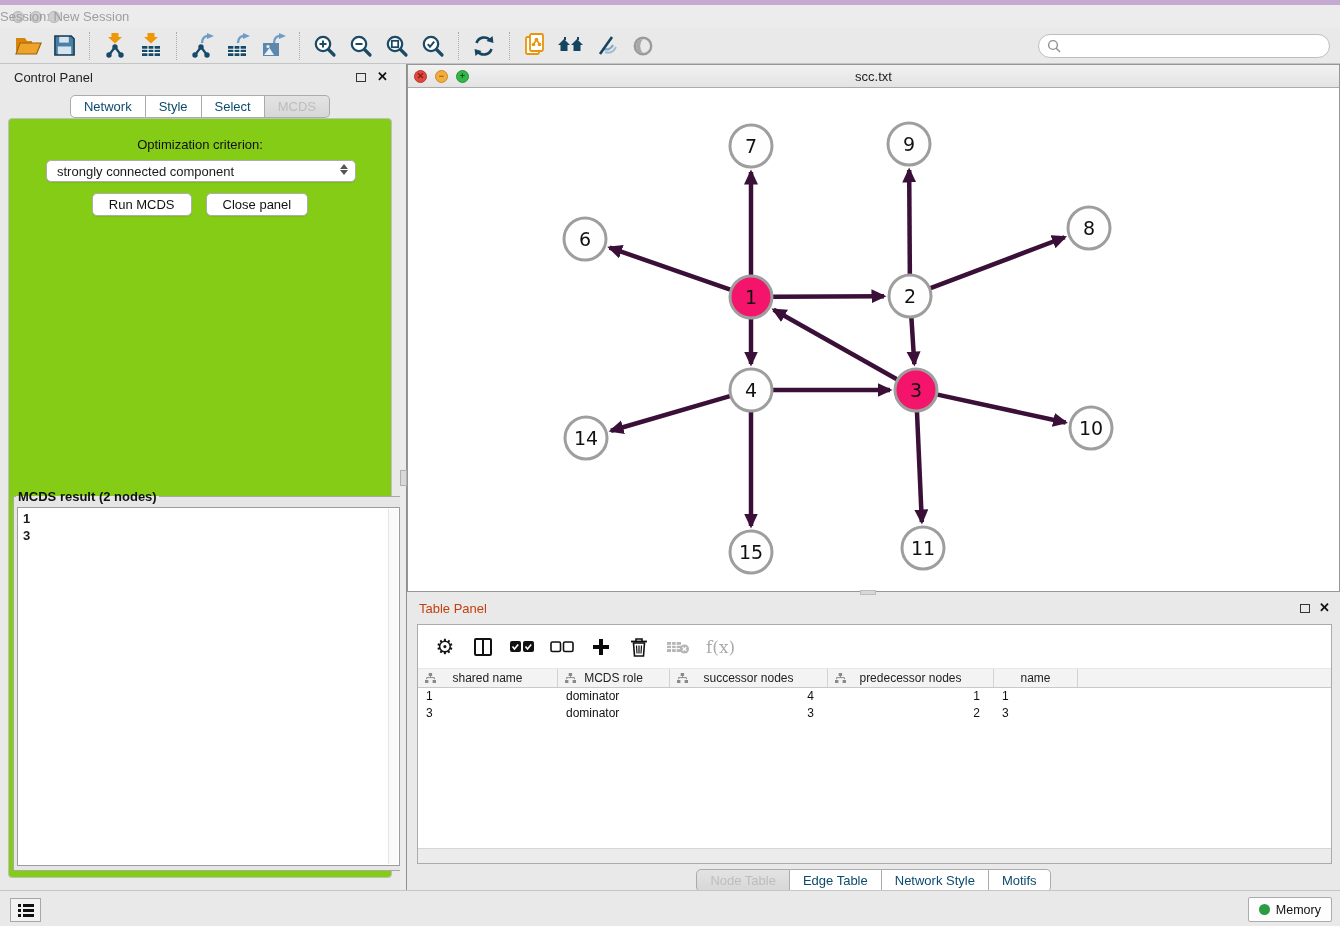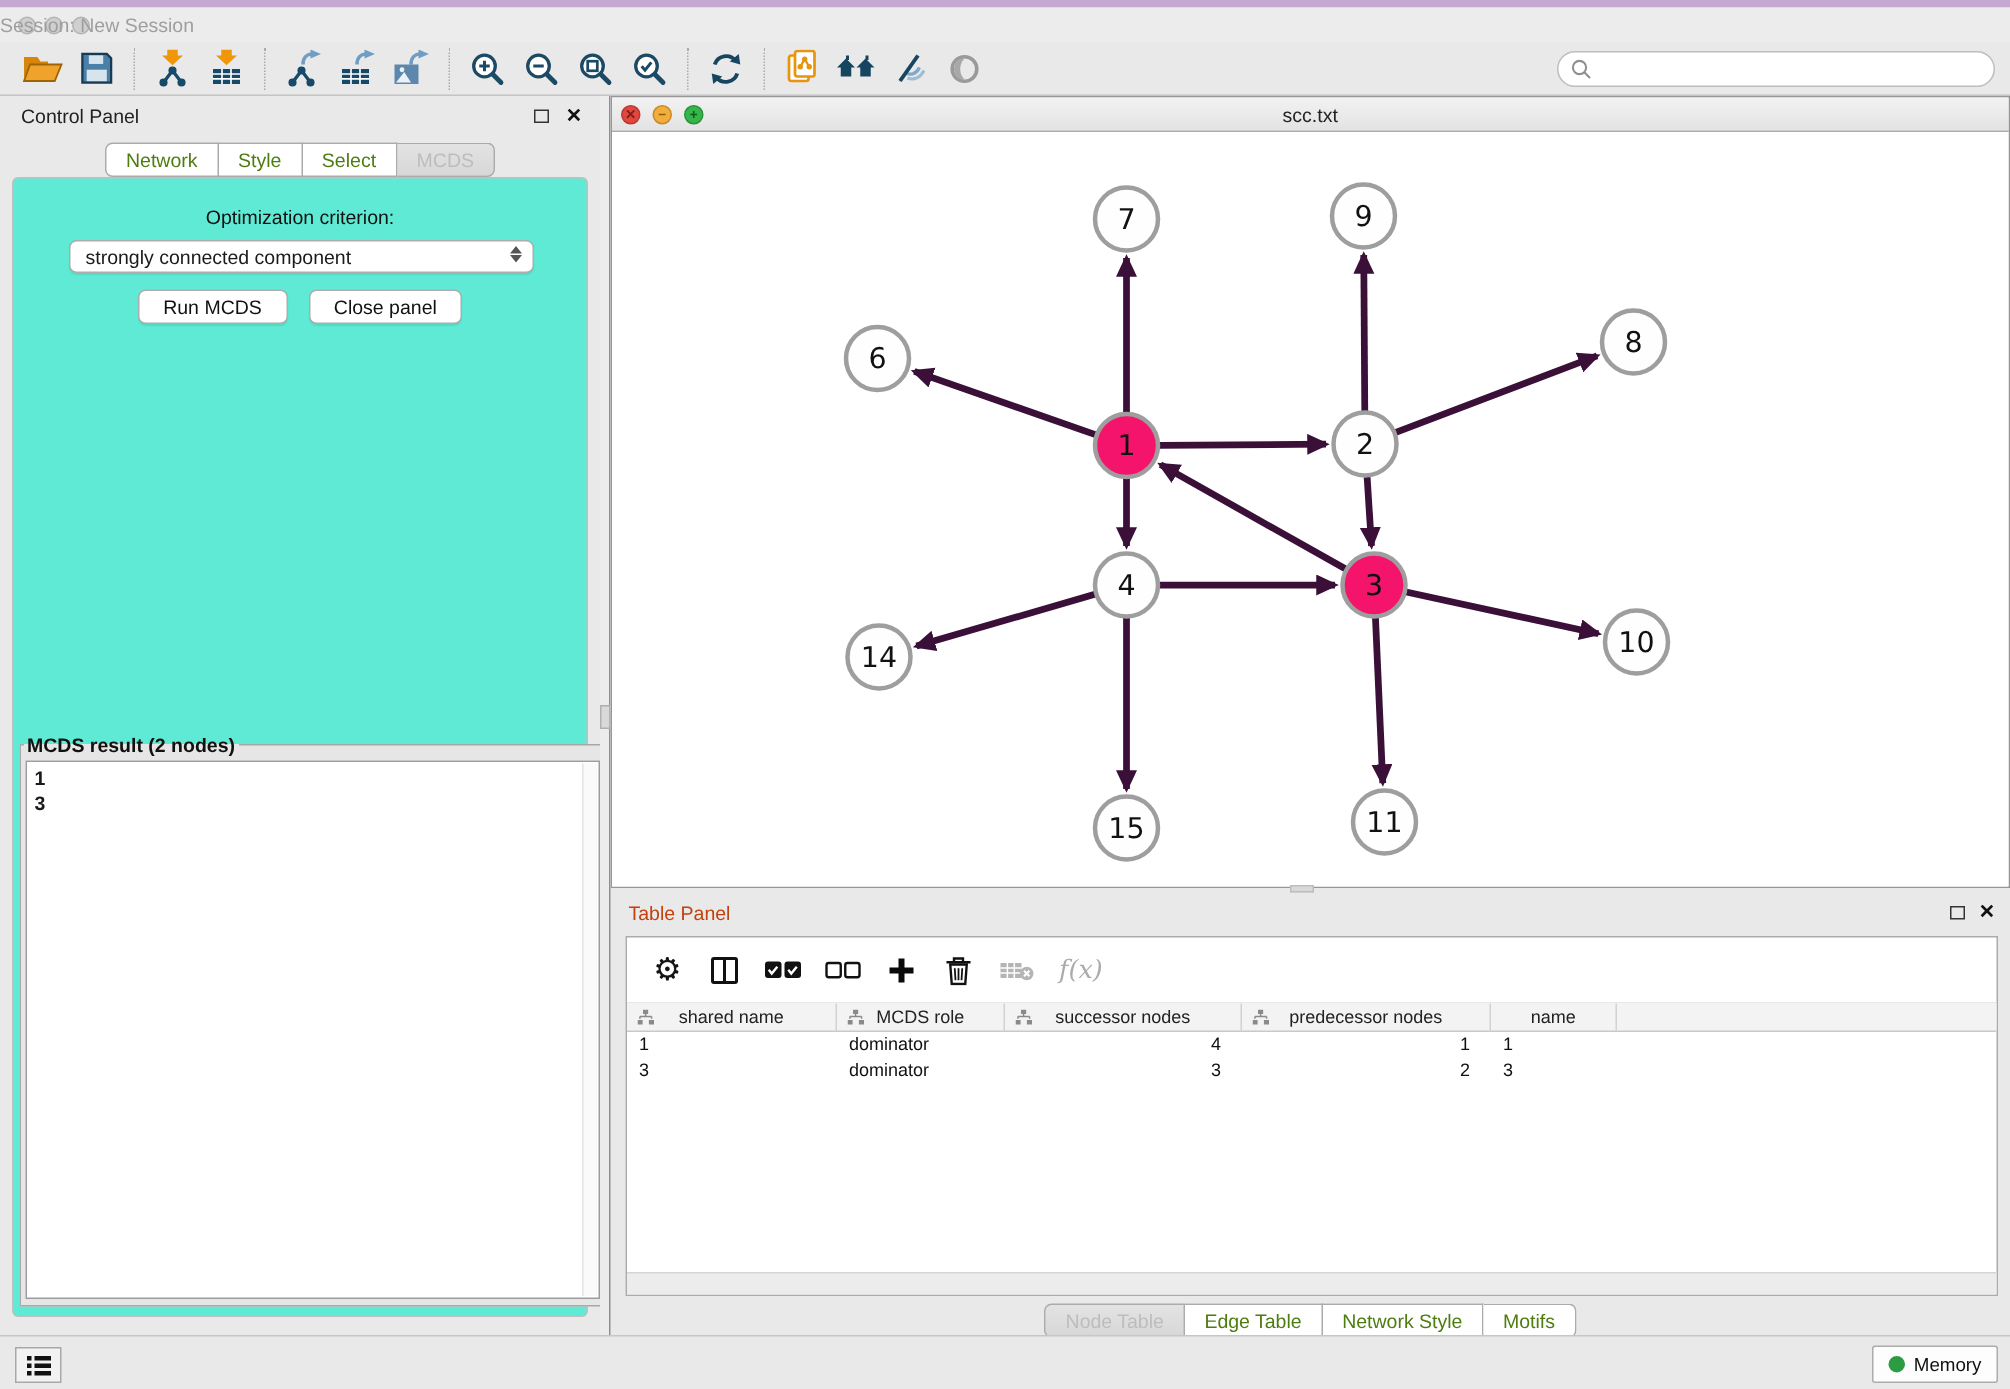--- a/index.html
+++ b/index.html
@@ -24,26 +24,26 @@
 
   
   .control-panel { position:absolute; left:0; top:64px; width:400px; height:826px; background:#E9E9E9; }
   .panel-head { position:relative; height:26px; }
   .panel-head .ph-title { position:absolute; left:14px; top:6px; font-size:13px; color:#222; }
   .float-ic { position:absolute; width:10px; height:9px; border:1.5px solid #333; top:9px; }
   .close-ic { position:absolute; top:5px; font-size:13px; font-weight:bold; color:#111; }
   .cp-float { right:34px; } .cp-close { right:12px; }
 
   .tabstrip { display:flex; justify-content:center; margin-top:5px; }
-  .tab-btn { font-size:13px; padding:3px 13px; background:#fff; border:1px solid #ABABAB; border-left:none; color:#4d7c0f; }
+  .tab-btn { font-size:13px; padding:3px 13px; background:#fff; border:1px solid #ABABAB; border-left:none; color:#0c4a6e; }
   .tab-btn:first-child { border-left:1px solid #ABABAB; border-radius:5px 0 0 5px; }
   .tab-btn:last-child { border-radius:0 5px 5px 0; }
   .tab-btn.active { background:linear-gradient(#E3E3E3,#D7D7D7); color:#BDBDBD; }
 
-  .cp-body { position:absolute; left:8px; top:54px; width:384px; height:760px; background:#5eead4;
+  .cp-body { position:absolute; left:8px; top:54px; width:384px; height:760px; background:#84cc16;
              border:1px solid #BFBFBF; border-radius:4px; }
   .opt-label { text-align:center; font-size:13px; margin-top:18px; color:#111; }
   .combo { position:absolute; left:37px; top:41px; width:310px; height:22px; background:#fff;
            border:1px solid #ADADAD; border-radius:5px; font-size:13px; display:flex; align-items:center;
            padding:0 22px 0 10px; box-shadow:0 1px 1px rgba(0,0,0,.08); }
   .combo .spin { position:absolute; right:7px; top:3px; display:flex; flex-direction:column; gap:1px; }
   .combo .spin i { width:0; height:0; border-left:4px solid transparent; border-right:4px solid transparent; display:block; }
   .combo .spin .up { border-bottom:5px solid #555; }
   .combo .spin .dn { border-top:5px solid #555; }
   .btn-row { position:absolute; left:0; top:74px; width:100%; display:flex; justify-content:center; gap:14px; }
@@ -79,21 +79,21 @@
   .table-panel { position:absolute; left:0; top:531px; width:933px; height:295px; }
   .tp-head { position:relative; height:26px; }
   .tp-head .ph-title { position:absolute; left:12px; top:6px; font-size:13px; color:#c2410c; }
   .tp-float { right:30px; } .tp-close { right:10px; }
   .tp-box { position:absolute; left:10px; top:29px; width:915px; height:240px; background:#fff; border:1px solid #ABABAB; }
   .tp-toolbar { height:44px; display:flex; align-items:center; gap:16px; padding:0 16px; border-bottom:1px solid #E8E8E8; }
   .tp-ic { display:flex; align-items:center; justify-content:center; min-width:22px; height:24px; }
   .gear-glyph { font-size:21px; color:#151515; line-height:1; }
   .split-glyph { width:18px; height:18px; border:2.5px solid #111; border-radius:2px; position:relative; }
   .split-glyph:before { content:""; position:absolute; left:50%; top:0; bottom:0; width:2.5px; margin-left:-1.25px; background:#111; }
-  .fx-glyph { font-family:"DejaVu Serif", serif; font-style:italic; font-size:17px; color:#ABABAB; }
+  .fx-glyph { font-family:"DejaVu Serif", serif; font-size:17px; color:#ABABAB; }
   .tbl-head { display:flex; background:#F3F3F3; border-bottom:1px solid #C9C9C9; height:19px; }
   .th-cell { position:relative; font-size:12px; color:#222; border-right:1px solid #D2D2D2; display:flex;
              align-items:center; justify-content:center; }
   .th-icon { position:absolute; left:7px; top:4px; }
   .tbl-row { display:flex; height:17px; font-size:12px; color:#111; }
   .td-cell { padding:1px 8px; white-space:nowrap; overflow:hidden; }
   .td-right { text-align:right; padding-right:14px; }
   .tbl-scrollstrip { position:absolute; left:0; bottom:0; width:100%; height:15px; background:#ECECEC; border-top:1px solid #D5D5D5; }
   .bottom-tabs { position:absolute; left:0; top:274px; width:100%; display:flex; justify-content:center; }
 

